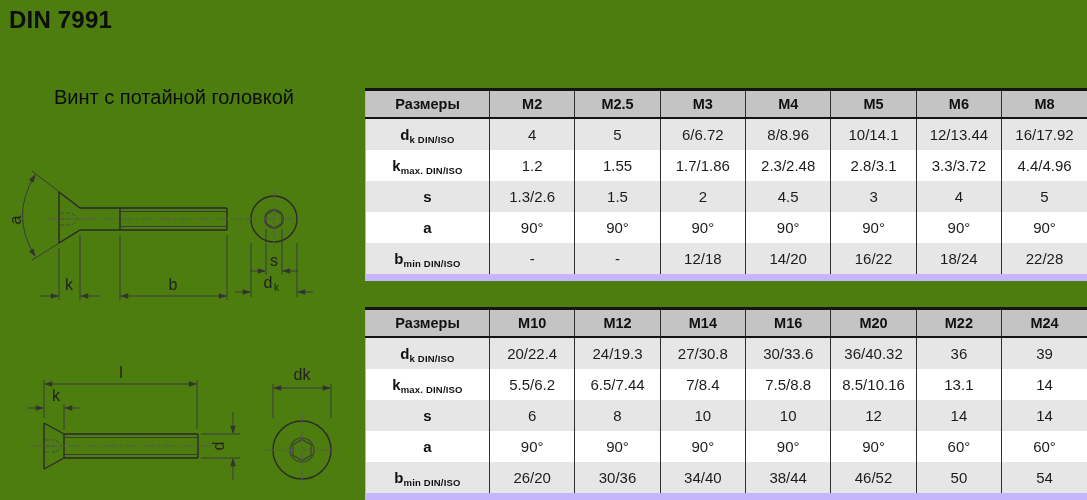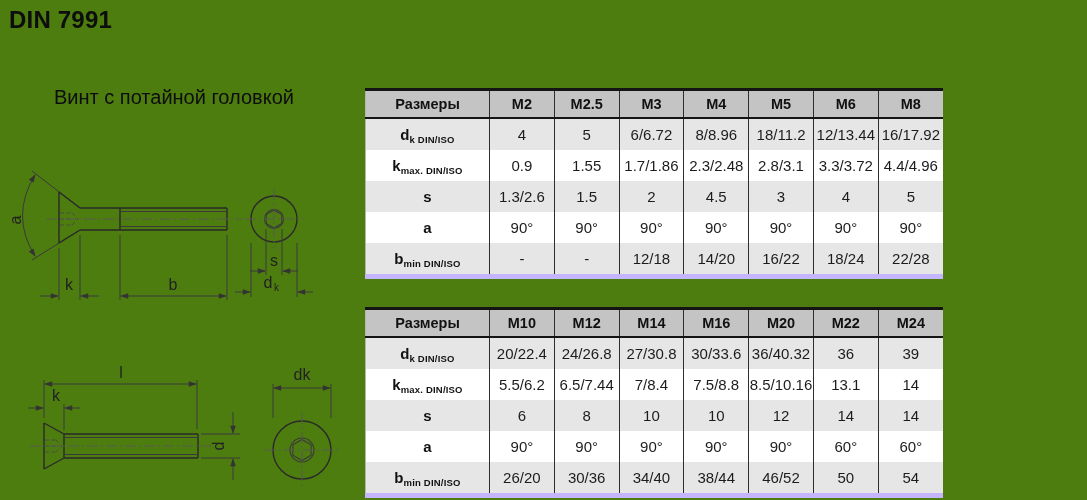--- a/index.html
+++ b/index.html
@@ -5,22 +5,22 @@
   html,body { margin:0; padding:0; background:#ffffff; }
   body { width:1087px; height:500px; font-family:"Liberation Sans", sans-serif; }
   .page { position:relative; width:1087px; height:500px; background:#4d7c0f; overflow:hidden; }
 
   
   .titles { position:absolute; left:9px; top:4px; }
   .title-line { font-size:24px; font-weight:bold; color:#0d0d0d; line-height:31px; letter-spacing:0.2px; }
   .subtitle { position:absolute; left:9px; top:86px; font-size:20px; color:#0d0d0d;margin-left:45px; }
 
   
-  table.dims { position:absolute; left:365px; width:578px; border-collapse:collapse; table-layout:fixed;
-               border-top:3px solid #141414; border-bottom:5px solid #c4b5fd; }
+  table.dims { position:absolute; left:365px; width:722px; border-collapse:collapse; table-layout:fixed;
+               border-top:3px solid #141414; border-bottom:7px solid #c4b5fd; }
   #table1 { top:88px; }
   #table2 { top:307px; }
   table.dims th, table.dims td { border-left:1.5px solid #2e2e2e; text-align:center; vertical-align:middle; padding:0; }
   table.dims th:first-child, table.dims td:first-child { border-left:1px solid #b5b5b5; }
   table.dims col.labelcol { width:124px; }
   table.dims thead th { background:#c4c4c4; height:26px; font-size:14.5px; font-weight:bold; color:#111;
                         border-bottom:2.5px solid #141414; }
   table.dims tbody td { height:31px; font-size:15px; color:#1c1c1c; }
   table.dims tbody tr:nth-child(odd) { background:#e6e6e6; }
   table.dims tbody tr:nth-child(even) { background:#ffffff; }
@@ -168,27 +168,27 @@
           <th>M8</th>
         </tr>
       </thead>
       <tbody>
         <tr>
           <td><span class="lbl-base">d</span><span class="lbl-sub">k DIN/ISO</span></td>
           <td>4</td>
           <td>5</td>
           <td>6/6.72</td>
           <td>8/8.96</td>
-          <td>18/11.2</td>
+          <td>10/14.1</td>
           <td>12/13.44</td>
           <td>16/17.92</td>
         </tr>
         <tr>
           <td><span class="lbl-base">k</span><span class="lbl-sub">max. DIN/ISO</span></td>
-          <td>0.9</td>
+          <td>1.2</td>
           <td>1.55</td>
           <td>1.7/1.86</td>
           <td>2.3/2.48</td>
           <td>2.8/3.1</td>
           <td>3.3/3.72</td>
           <td>4.4/4.96</td>
         </tr>
         <tr>
           <td><span class="lbl-base">s</span></td>
           <td>1.3/2.6</td>
@@ -241,21 +241,21 @@
           <th>M16</th>
           <th>M20</th>
           <th>M22</th>
           <th>M24</th>
         </tr>
       </thead>
       <tbody>
         <tr>
           <td><span class="lbl-base">d</span><span class="lbl-sub">k DIN/ISO</span></td>
           <td>20/22.4</td>
-          <td>24/26.8</td>
+          <td>24/19.3</td>
           <td>27/30.8</td>
           <td>30/33.6</td>
           <td>36/40.32</td>
           <td>36</td>
           <td>39</td>
         </tr>
         <tr>
           <td><span class="lbl-base">k</span><span class="lbl-sub">max. DIN/ISO</span></td>
           <td>5.5/6.2</td>
           <td>6.5/7.44</td>

